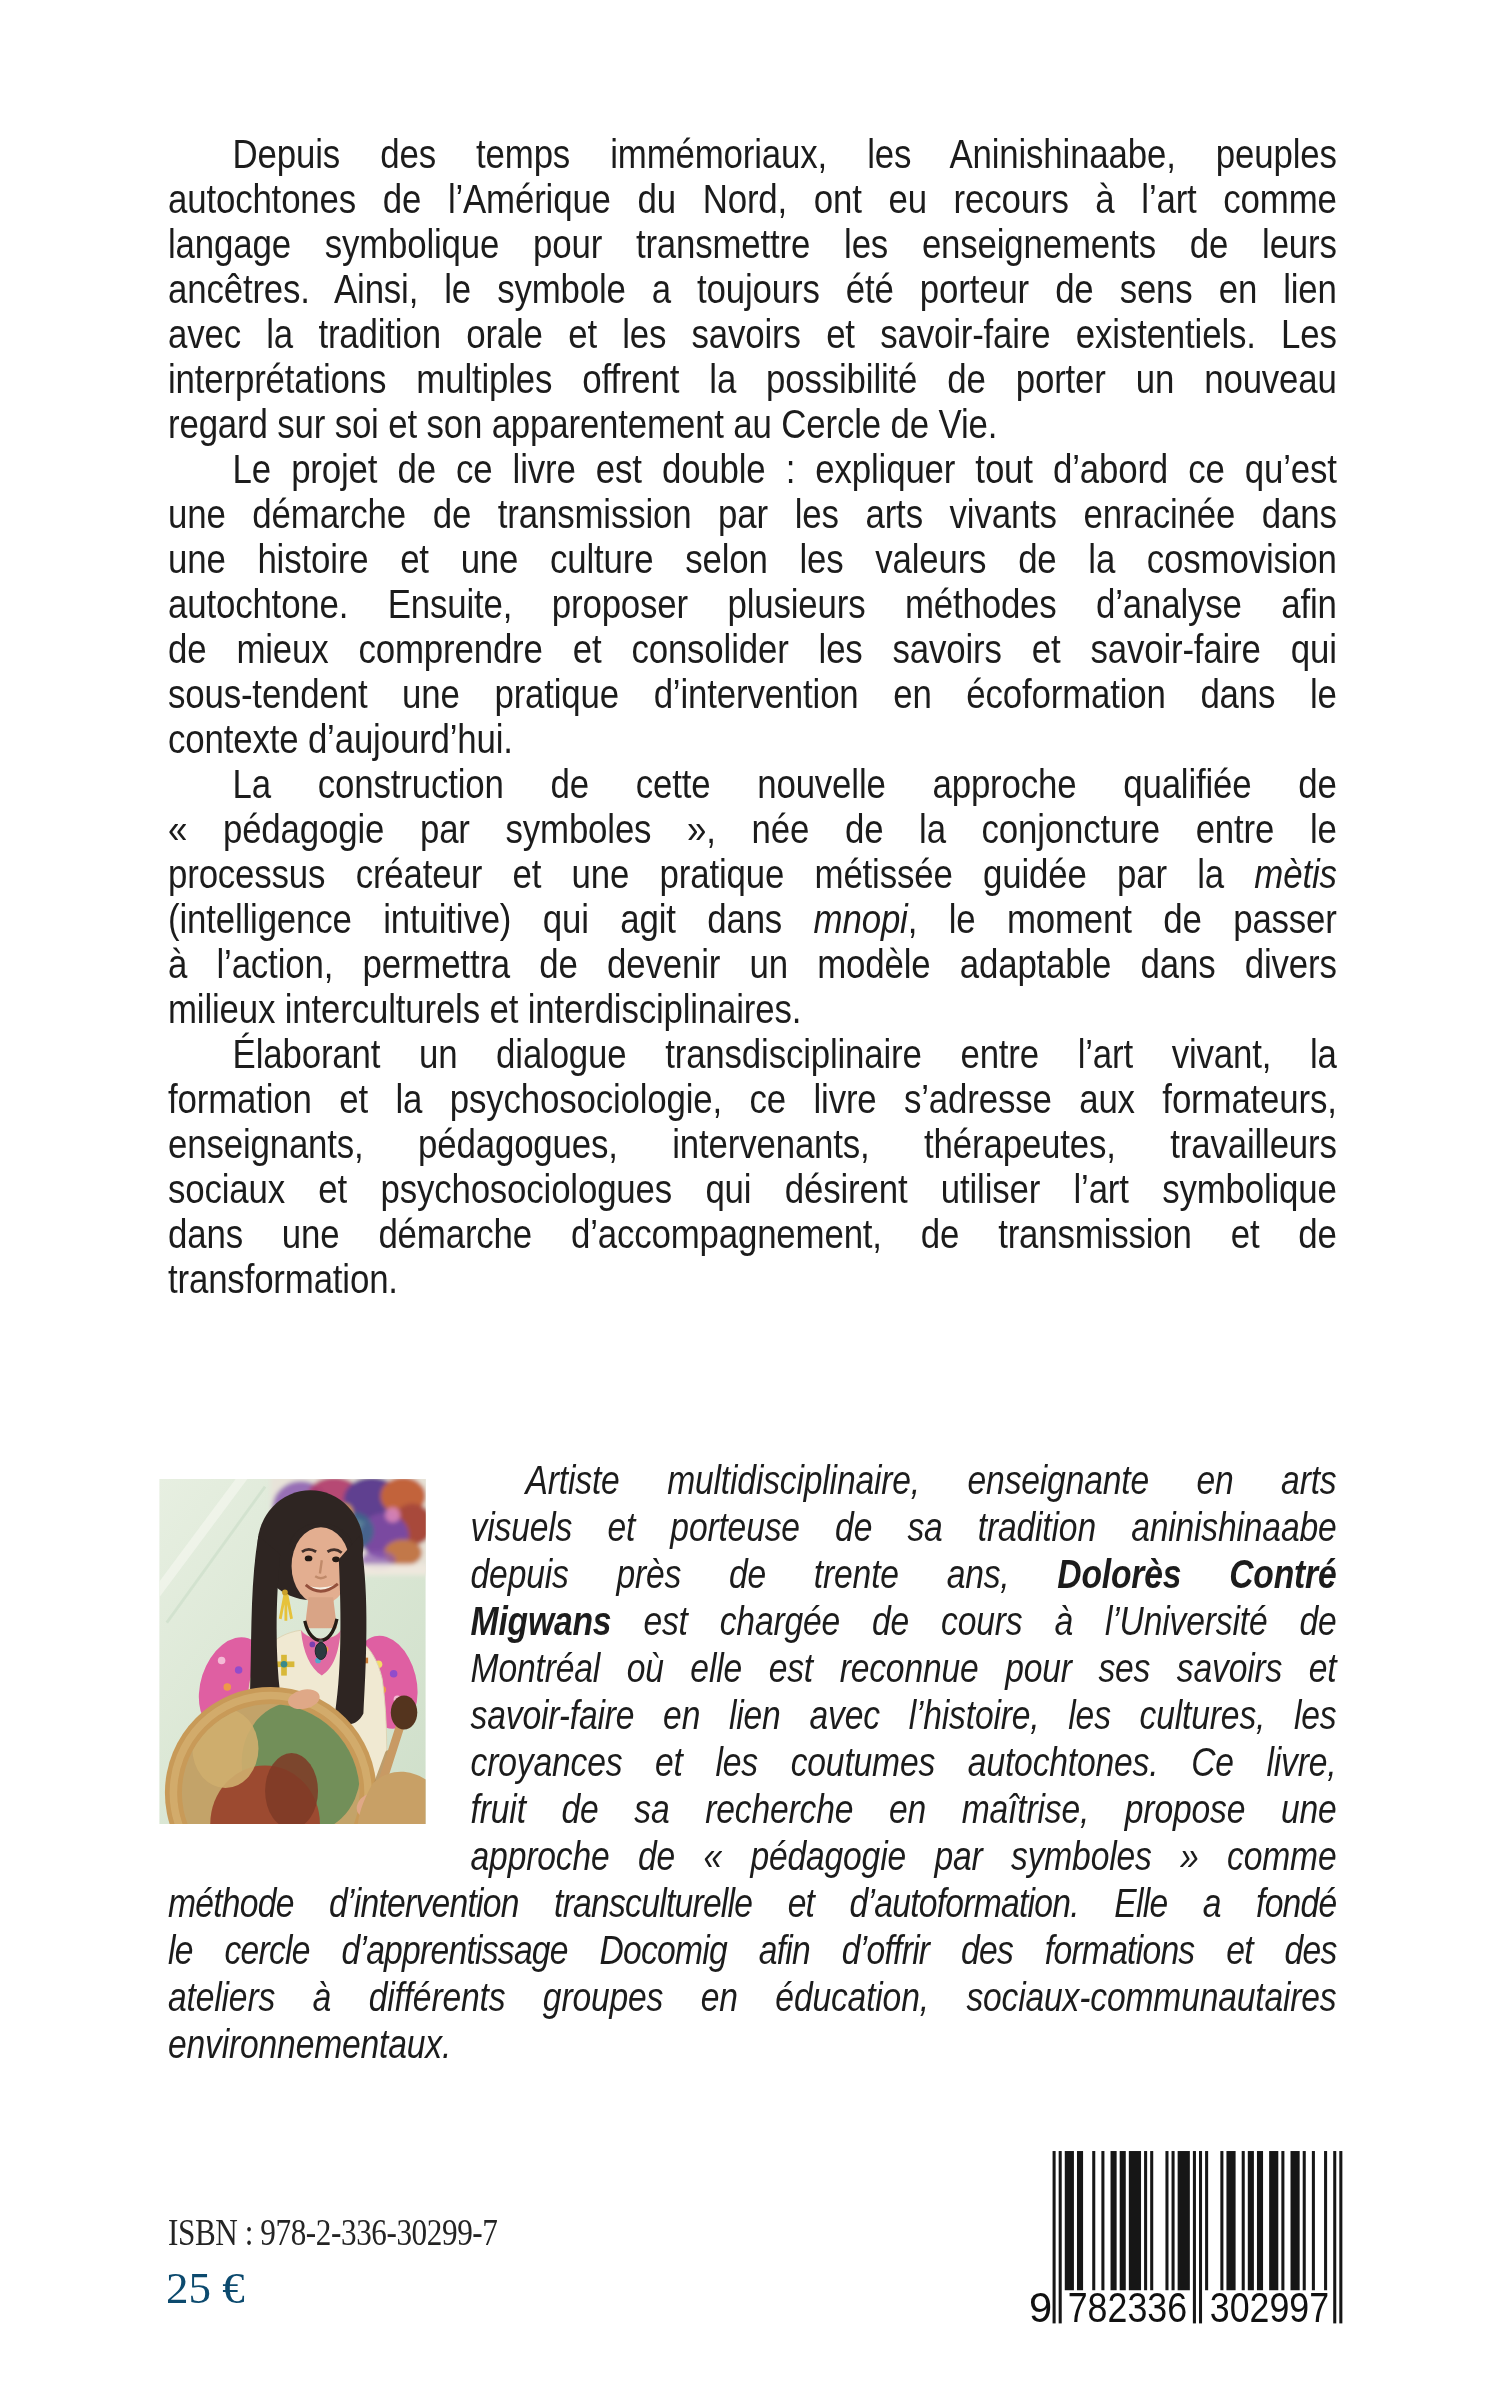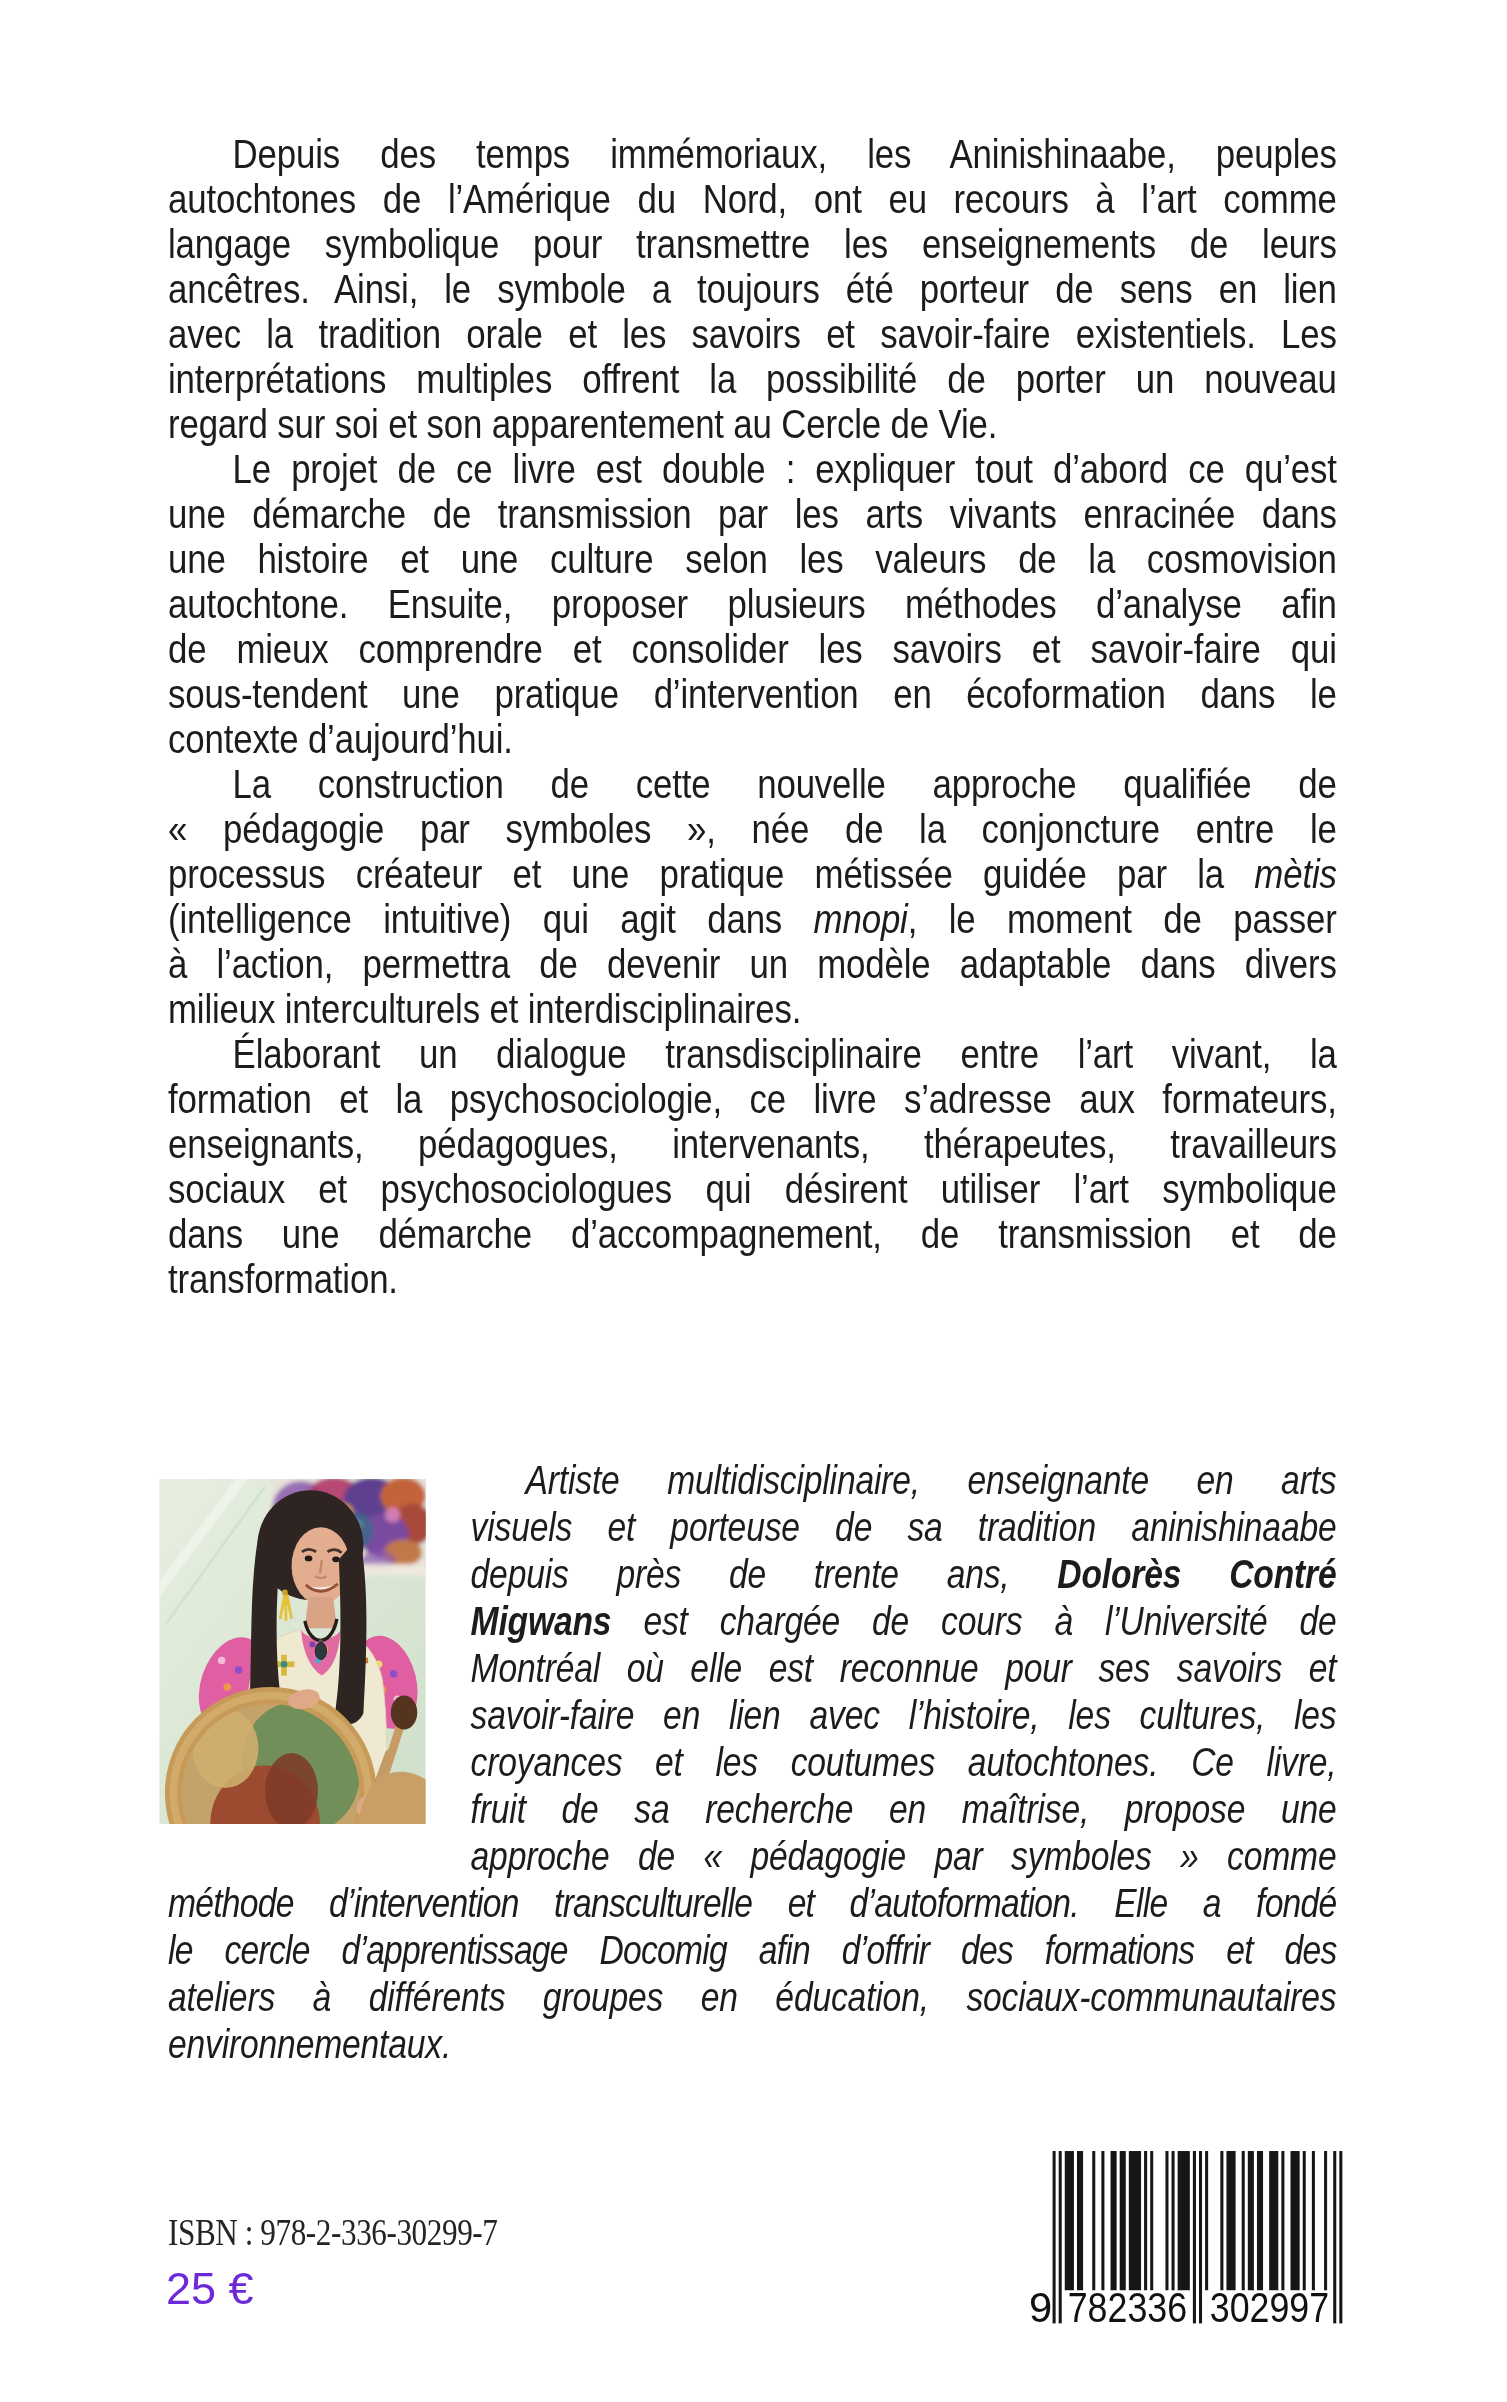--- a/index.html
+++ b/index.html
@@ -29,21 +29,21 @@
 
   
   #photo{position:absolute;left:159px;top:1479px;width:267px;height:345px;}
 
   
   #isbn{position:absolute;left:168px;top:2211px;
         font-family:"Liberation Serif",serif;font-size:38px;line-height:42px;
         letter-spacing:-0.5px;white-space:nowrap;color:#242424;
         transform:scaleX(0.82);transform-origin:0 0;}
   #price{position:absolute;left:166px;top:2266px;
-         font-family:Liberation Sans, sans-serif;font-size:45px;line-height:45px;color:#6d28d9;}
+         font-family:Liberation Serif, serif;font-size:45px;line-height:45px;color:#0c4a6e;}
   #barcode{position:absolute;left:1027px;top:2151px;width:322px;height:180px;}
   #barcode text{font-family:"Liberation Sans",sans-serif;fill:#111;}
 </style>
 </head>
 <body>
 
 <div id="page">
 
   <div id="synopsis">
       <div class="jline indent"><span class="t"><span>Depuis des temps immémoriaux, les Aninishinaabe, peuples</span></span></div>

